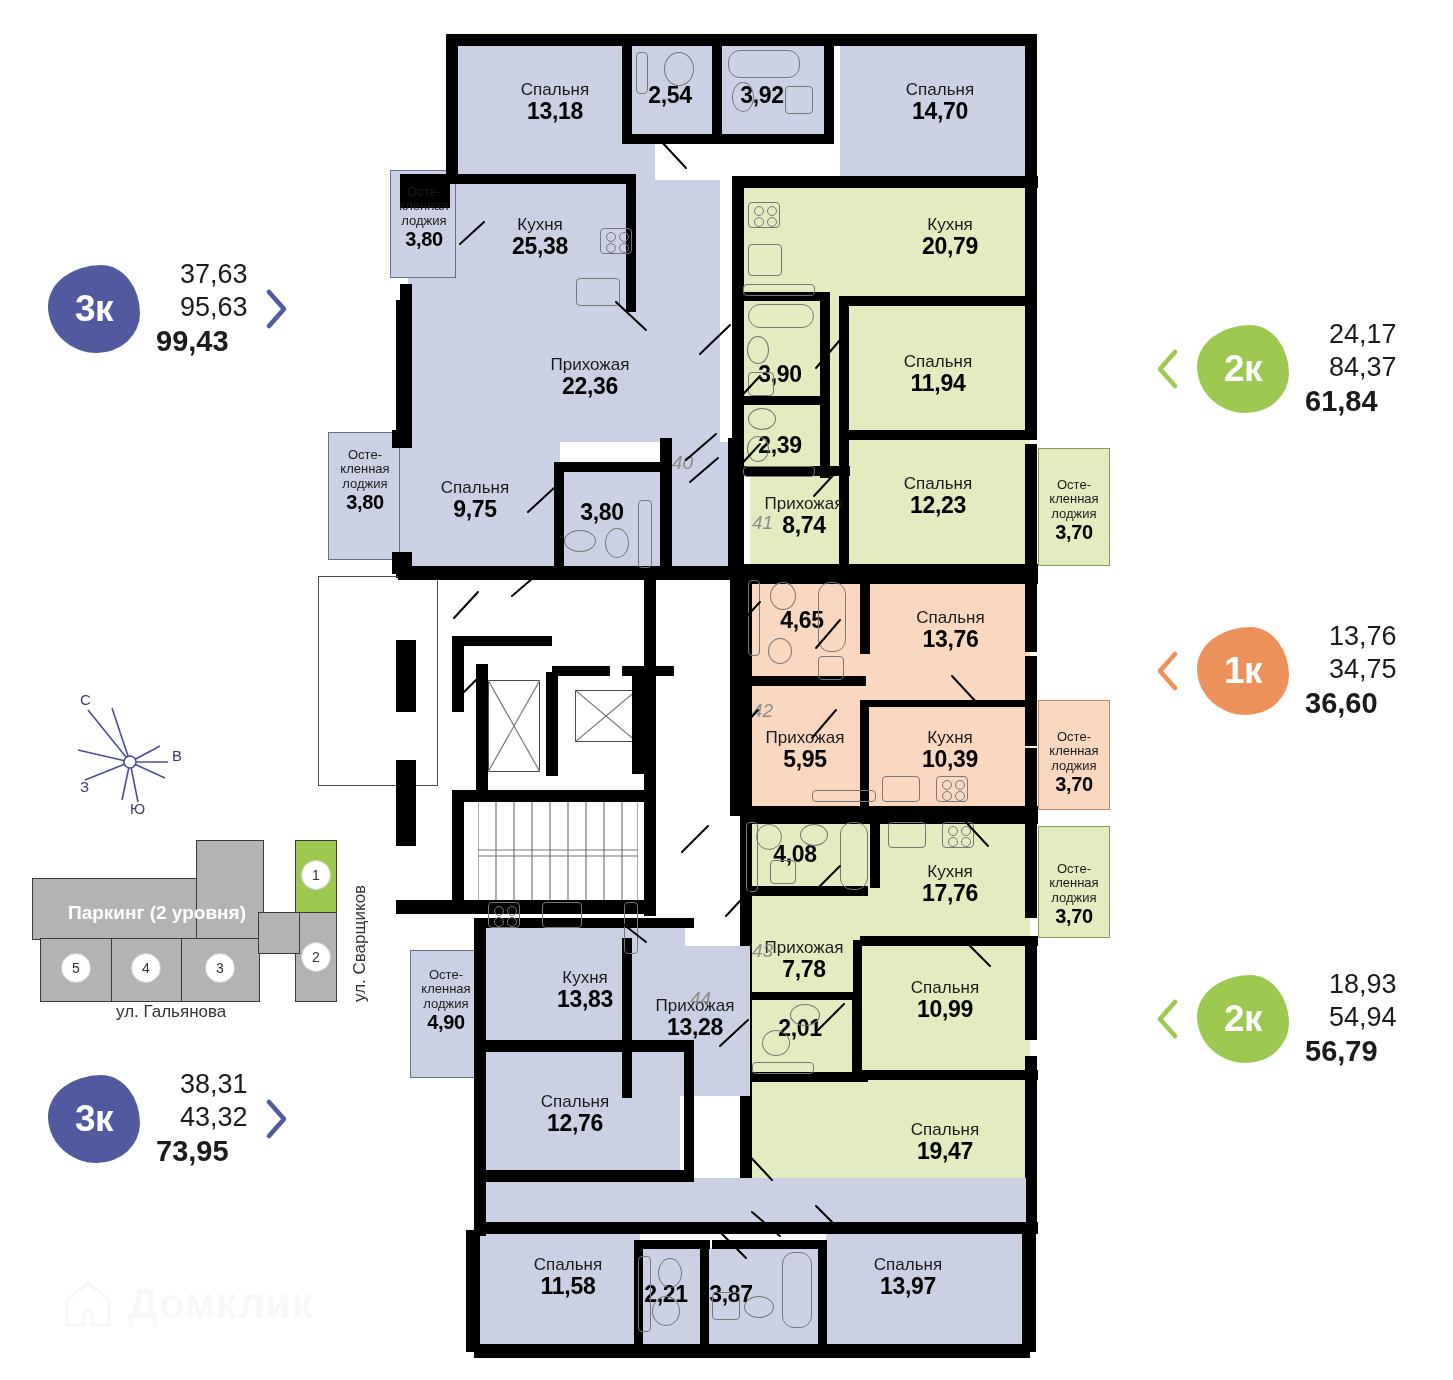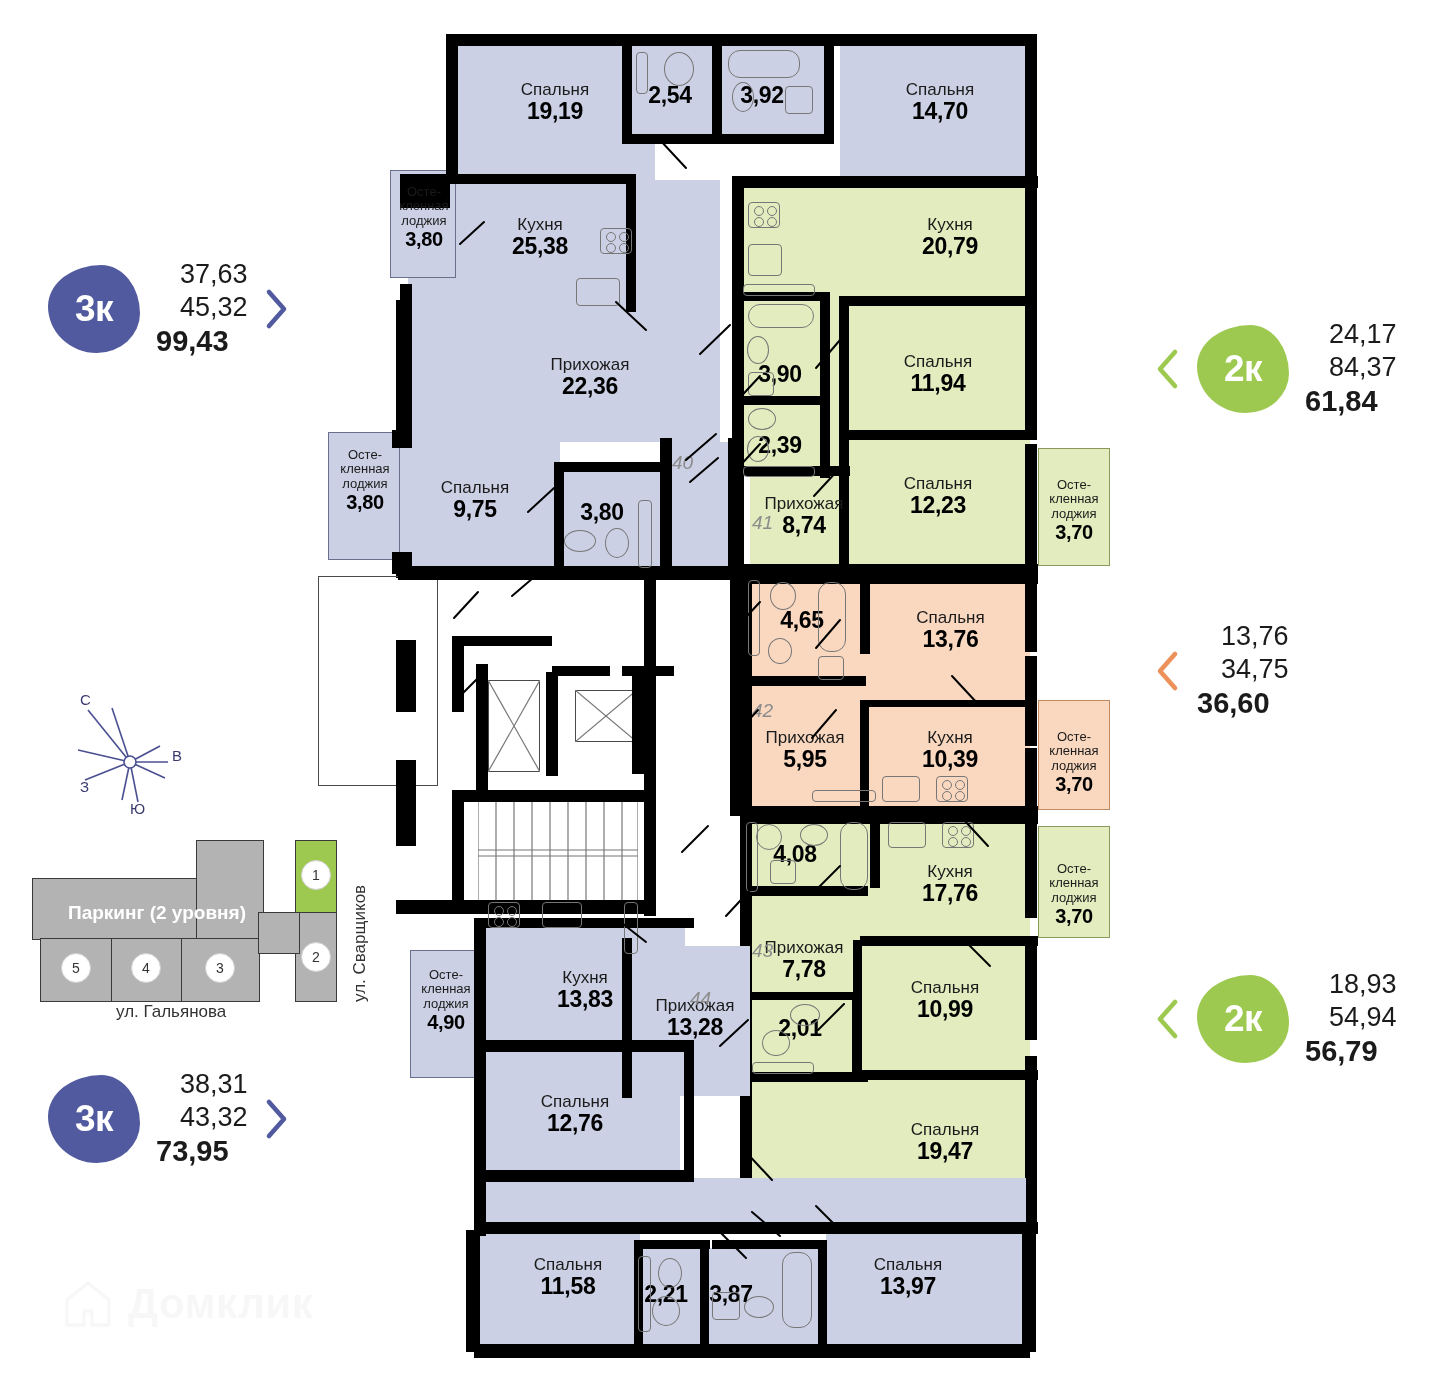--- a/index.html
+++ b/index.html
@@ -73,21 +73,21 @@
 </style>
 </head>
 <body>
 
 <div class="stage">
 
   <div class="badge-group" style="left:48px;top:258px;">
     <div class="blob k3">3к</div>
     <div class="areas">
       <span class="a1">37,63</span>
-      <span class="a2">45,32</span>
+      <span class="a2">95,63</span>
       <span class="a3">99,43</span>
     </div>
     <div class="chev">
       <svg width="26" height="44" viewBox="0 0 26 44">
           <path d="M5 5 L20 22 L5 39" fill="none" stroke="#515a9e" stroke-width="4.6" stroke-linecap="round" stroke-linejoin="round"></path>
         </svg>
     </div>
   </div>
 
   <div class="badge-group" style="left:1155px;top:318px;">
@@ -103,20 +103,21 @@
       <span class="a3">61,84</span>
     </div>
   </div>
 
   <div class="badge-group" style="left:1155px;top:620px;">
     <div class="chev">
       <svg width="26" height="44" viewBox="0 0 26 44">
           <path d="M20 5 L5 22 L20 39" fill="none" stroke="#ec9159" stroke-width="4.6" stroke-linecap="round" stroke-linejoin="round"></path>
         </svg>
     </div>
+    <div class="blob k1">1к</div>
     <div class="areas">
       <span class="a1">13,76</span>
       <span class="a2">34,75</span>
       <span class="a3">36,60</span>
     </div>
   </div>
 
   <div class="badge-group" style="left:1155px;top:968px;">
     <div class="chev">
       <svg width="26" height="44" viewBox="0 0 26 44">
@@ -363,21 +364,21 @@
     <div class="wall" style="left:252px;top:666px;width:58px;height:10px;"></div>
     <div class="wall" style="left:322px;top:666px;width:52px;height:10px;"></div>
     <div class="wall" style="left:152px;top:790px;width:200px;height:12px;"></div>
     <div class="wall" style="left:96px;top:900px;width:260px;height:14px;"></div>
     <div class="wall" style="left:344px;top:576px;width:12px;height:340px;"></div>
     <div class="wall" style="left:430px;top:576px;width:12px;height:240px;"></div>
     <div class="wall" style="left:152px;top:802px;width:12px;height:112px;"></div>
 
     <div class="lbl" style="left:195px;top:80px;width:120px;">
       <span class="nm">Спальня</span>
-      <span class="val">19,19</span>
+      <span class="val">13,18</span>
       </div>
     <div class="lbl onlyval" style="left:330px;top:83px;width:80px;">
       <span class="val">2,54</span>
       </div>
     <div class="lbl onlyval" style="left:422px;top:83px;width:80px;">
       <span class="val">3,92</span>
       </div>
     <div class="lbl" style="left:580px;top:80px;width:120px;">
       <span class="nm">Спальня</span>
       <span class="val">14,70</span>

